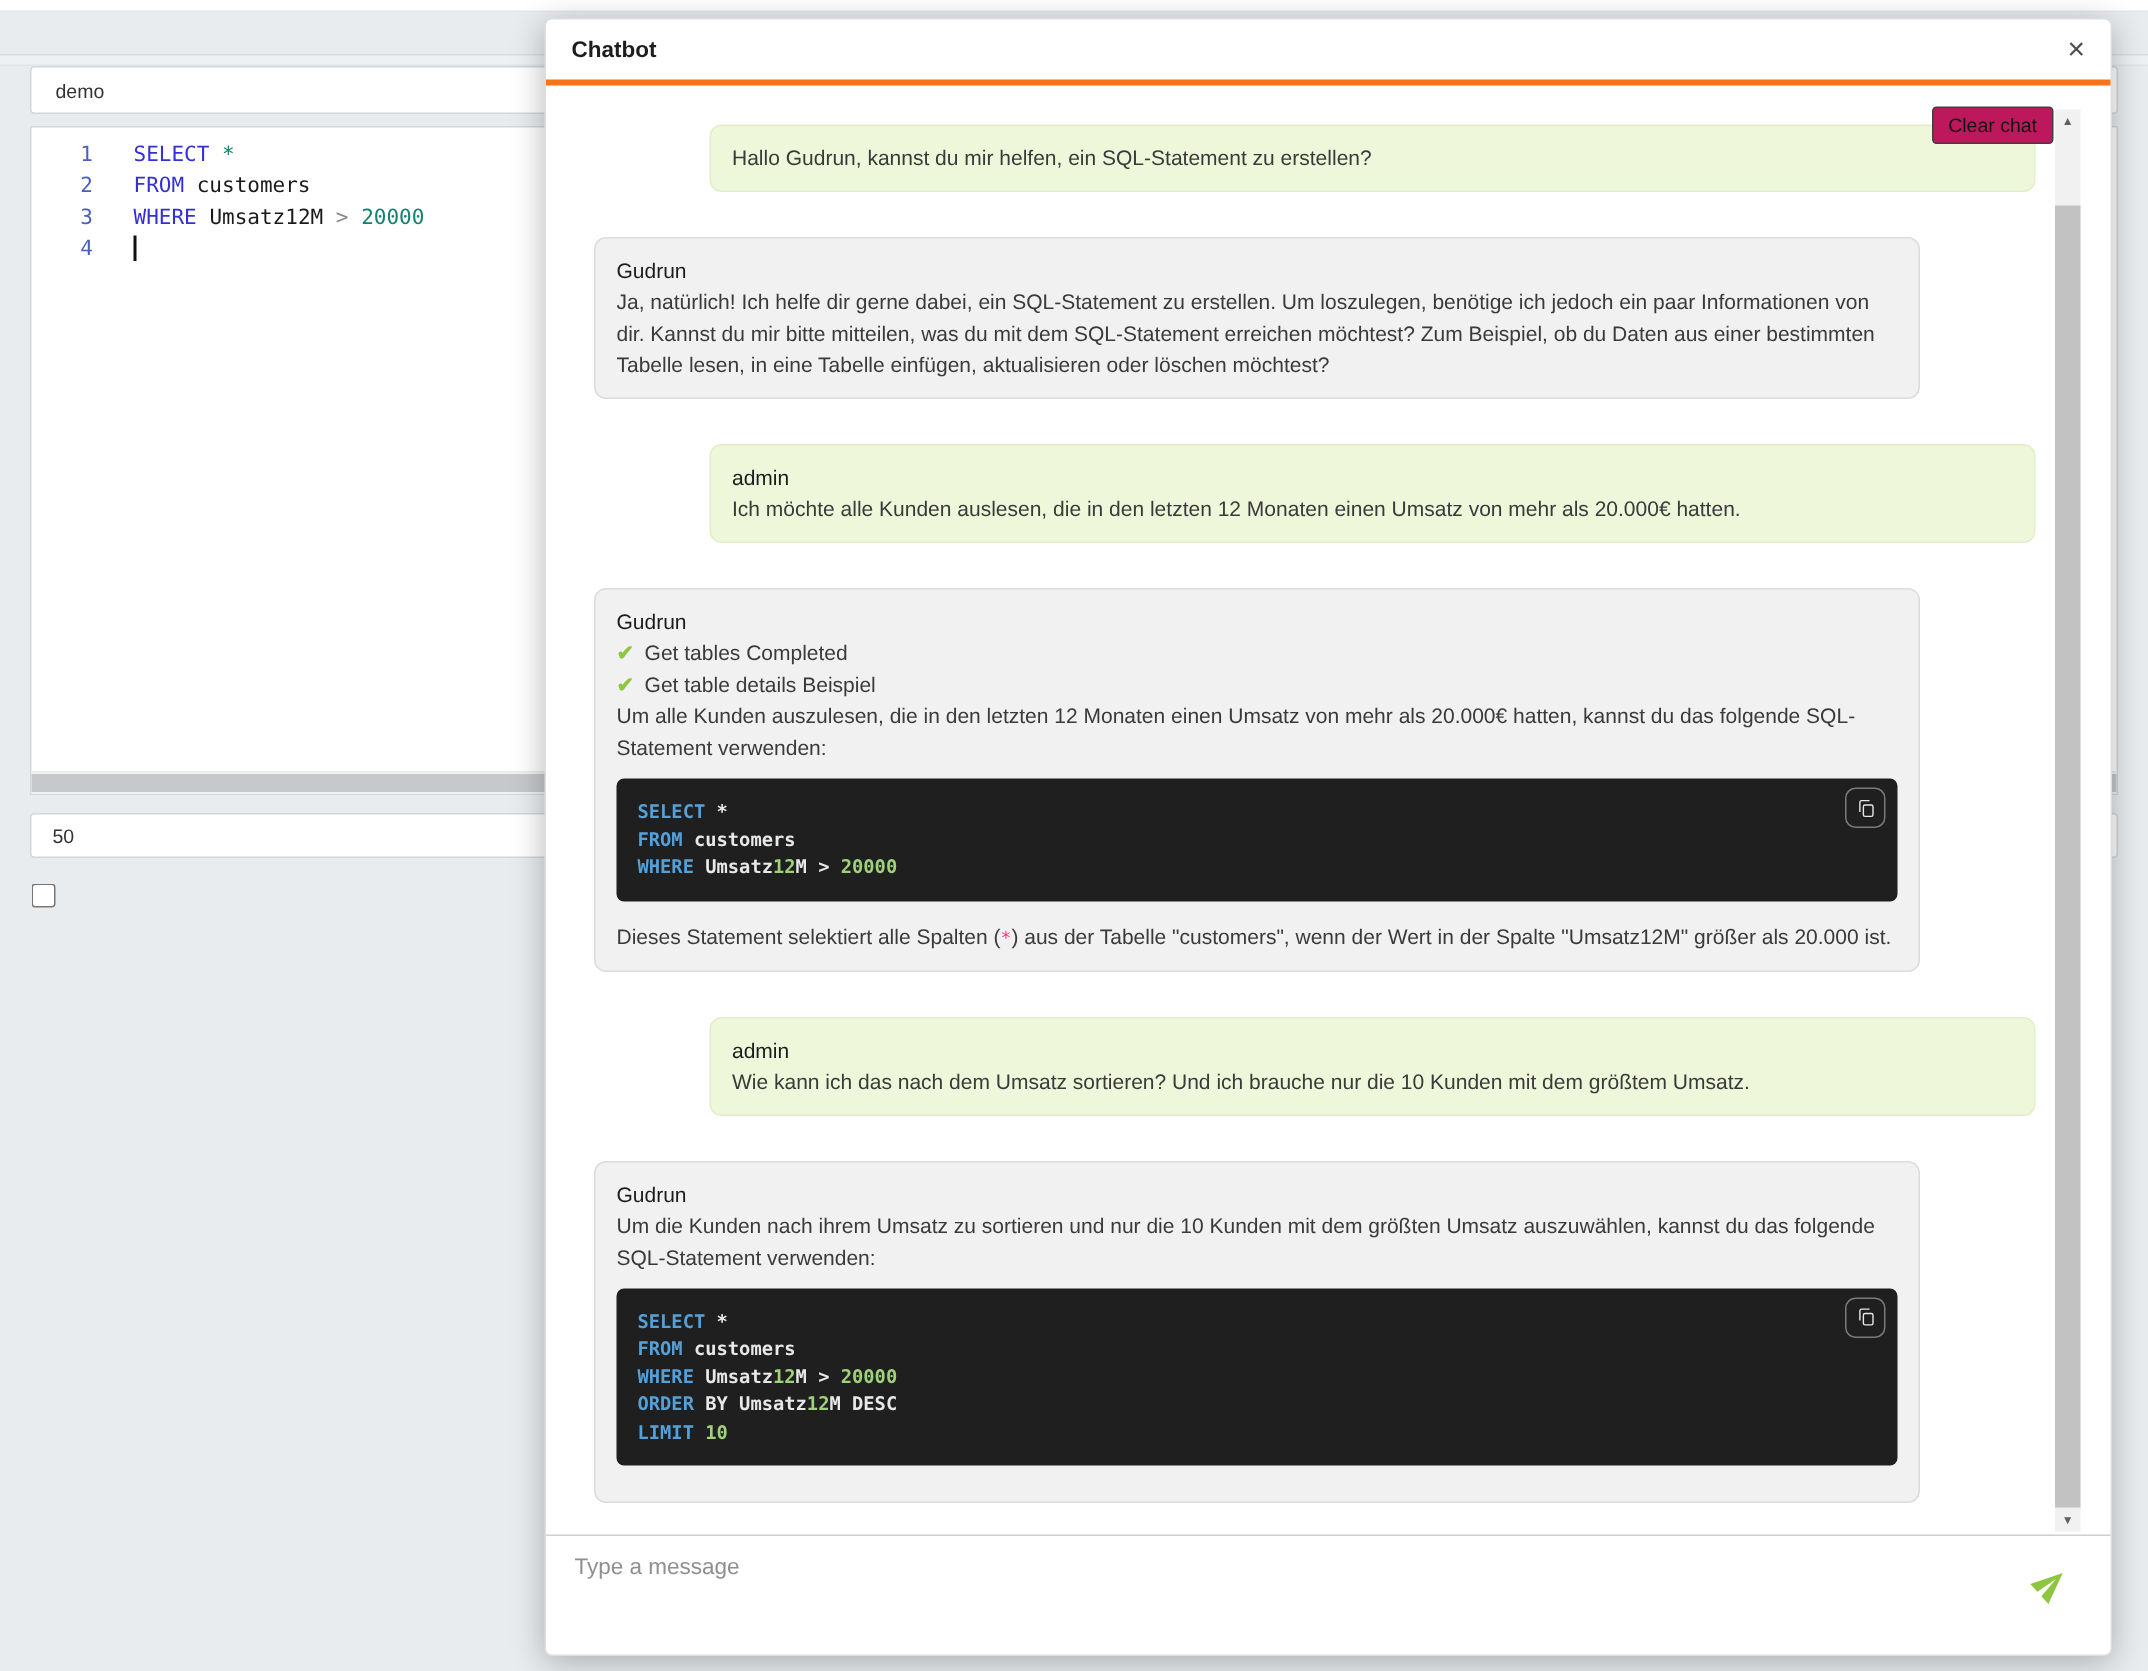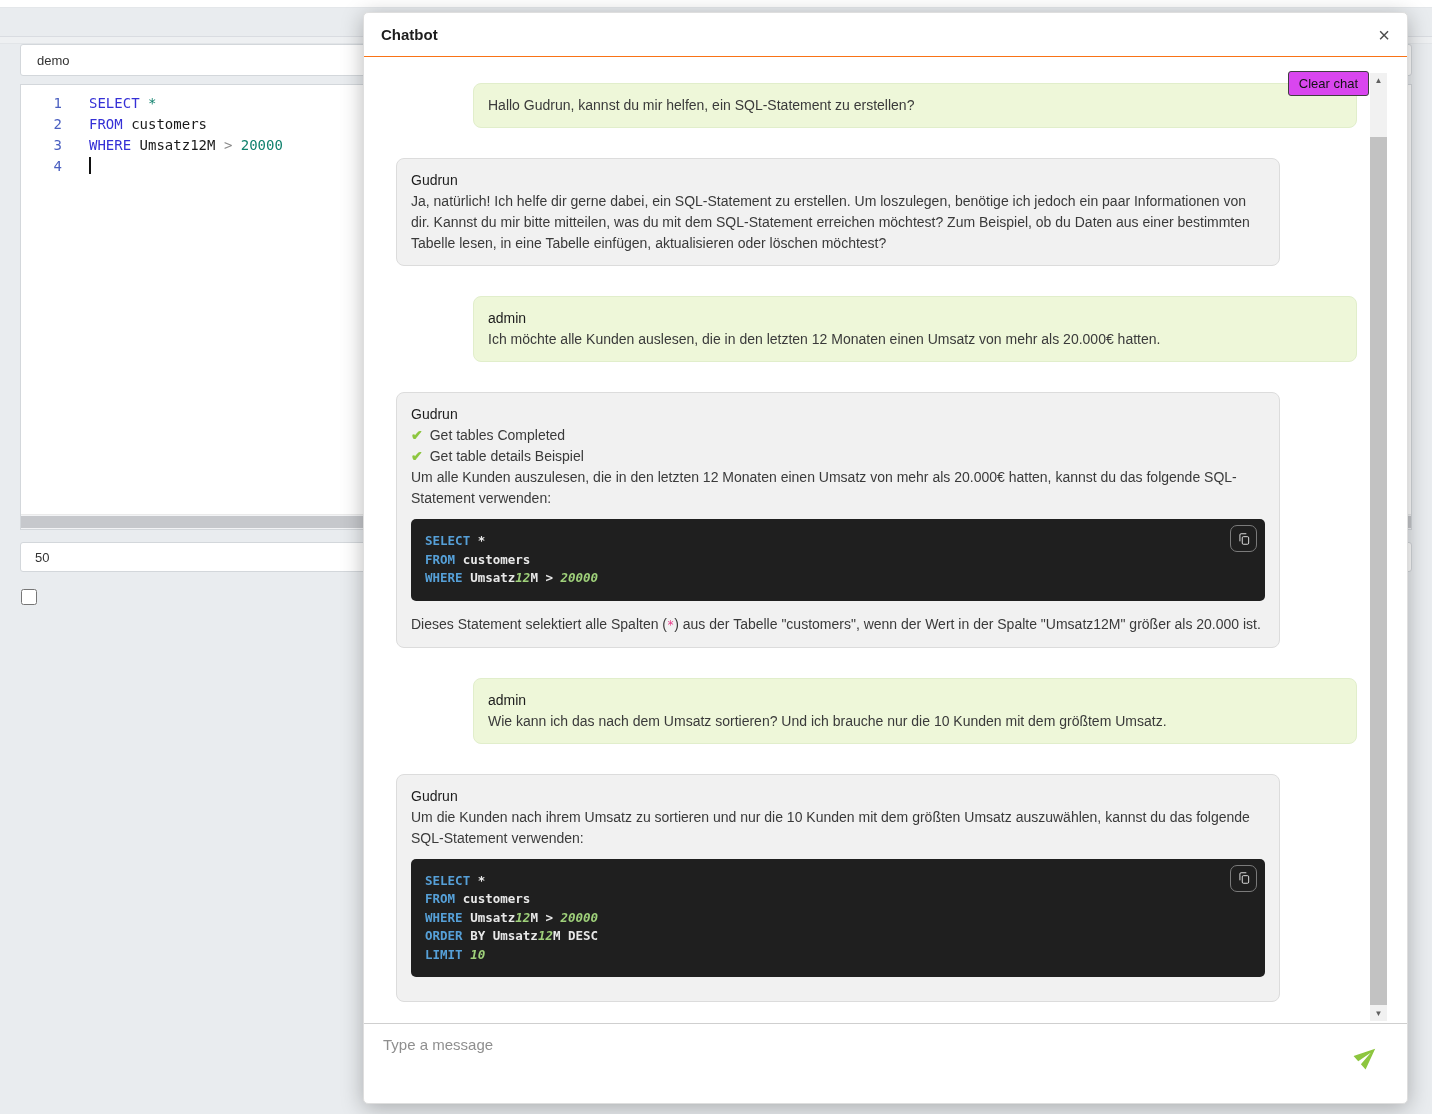--- a/index.html
+++ b/index.html
@@ -41,49 +41,49 @@
   }
   .bg-checkbox { position:absolute; left:21px; top:589px; width:16px; height:16px; accent-color:#767b80; }
 
   
   .modal {
     position:absolute; left:363px; top:12px; width:1045px; height:1092px;
     background:#fff; border:1px solid #dedede; border-radius:5px;
     box-shadow:0 4px 22px rgba(0,0,0,0.28);
     display:flex; flex-direction:column;
   }
-  .modal-header { height:44px; flex:none; padding:16px 17px; display:flex; align-items:center; justify-content:space-between; border-bottom:1px solid #f97316; }
+  .modal-header { height:44px; flex:none; padding:16px 17px; display:flex; align-items:center; justify-content:space-between; border-bottom:4px solid #f97316; }
   .modal-title { font-weight:bold; font-size:15px; color:#1d1d1d; }
   .close-btn { font-size:20px; color:#4d4d4d; line-height:1; cursor:pointer; background:none; border:none; font-family:inherit; }
 
   .chat-body { flex:1; position:relative; overflow:hidden; }
   .clear-chat {
     position:absolute; top:14px; right:38px; z-index:3;
-    background:#d946ef; border:1px solid #3f3f3f; border-radius:3px;
+    background:#be185d; border:1px solid #3f3f3f; border-radius:3px;
     padding:4px 10px; font-size:13px; color:#121212; font-family:inherit; cursor:pointer;
   }
   .messages { padding:26px 50px 16px 32px; }
   .msg { border-radius:8px; padding:11px 14px; font-size:14px; line-height:21px; color:#3a3a3a; margin-bottom:30px; }
   .msg.bot  { background:var(--bot-bubble-bg,#f1f1f1); border:1px solid var(--bot-bubble-border,#dcdcdc); margin-right:77px; }
   .msg.user { background:var(--user-bubble-bg,#eef7d9); border:1px solid var(--user-bubble-border,#e1eecb); margin-left:77px; }
   .msg-name { font-weight:normal; color:#1c1c1c; }
   .status-line { display:flex; align-items:baseline; gap:7px; }
   .check { color:var(--accent-green,#8dc63f); font-weight:bold; font-size:14px; }
   .para { margin:0; }
   .inline-code { font-family:"DejaVu Sans Mono","Liberation Mono",monospace; font-size:12px; color:var(--inline-code,#e83e8c); }
 
   .codeblock {
     position:relative; background:var(--code-bg,#1f1f1f); border-radius:5px;
     padding:13px 14px; margin:10px 0 13px;
     font-family:"DejaVu Sans Mono","Liberation Mono",monospace;
     font-size:12.5px; line-height:18.5px; font-weight:bold;
     color:var(--code-text,#e8e8e8); white-space:pre; overflow:hidden;
   }
   .tk-k { color:var(--code-keyword,#56a0d8); }
-  .tk-n { color:var(--code-number,#9fd17a);font-style:italic; }
+  .tk-n { color:var(--code-number,#9fd17a); }
   .tk-p { color:var(--code-text,#e8e8e8); }
   .copy-btn {
     position:absolute; top:6px; right:8px; width:27px; height:27px;
     border:1px solid #7a7a7a; border-radius:7px; background:transparent;
     display:flex; align-items:center; justify-content:center; cursor:pointer;
   }
   .copy-btn svg { stroke:#e8e8e8; fill:none; stroke-width:1.6; }
 
   .chat-scrollbar { position:absolute; right:20px; top:16px; bottom:2px; width:17px; background:#f1f1f1; z-index:4; }
   .scroll-arrow { position:absolute; left:0; width:17px; height:15px; font-size:8px; color:#606060; text-align:center; line-height:15px; cursor:pointer; }

